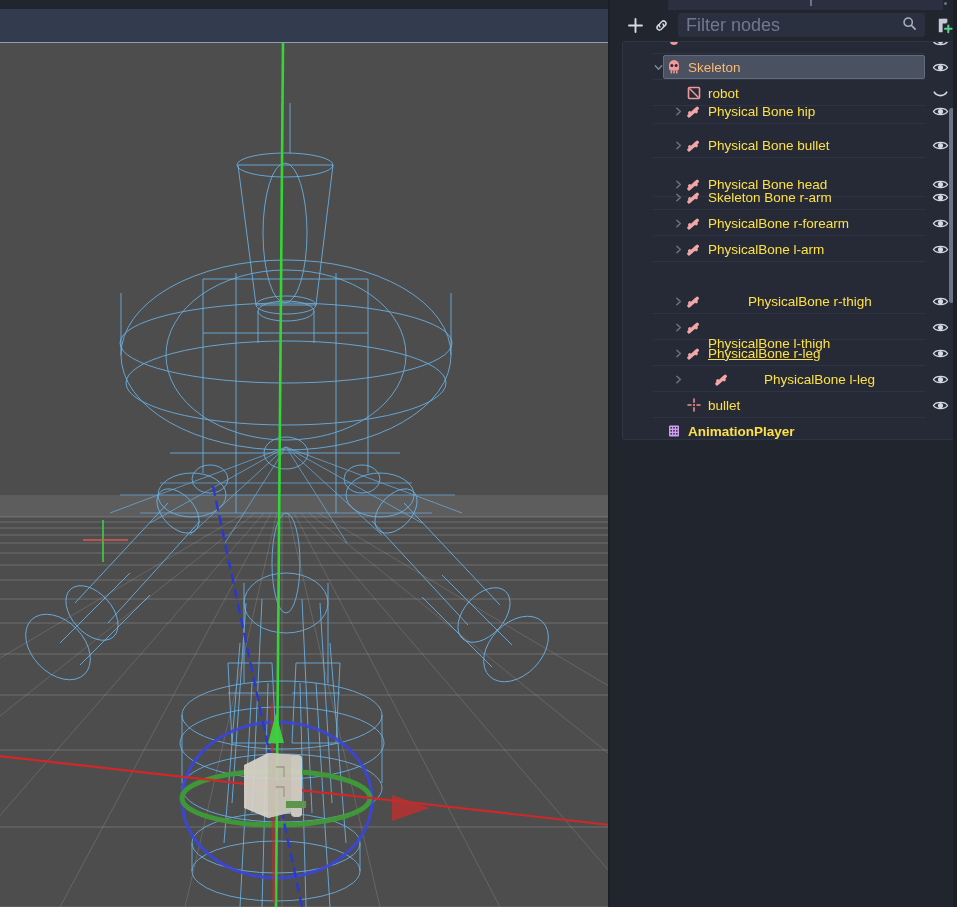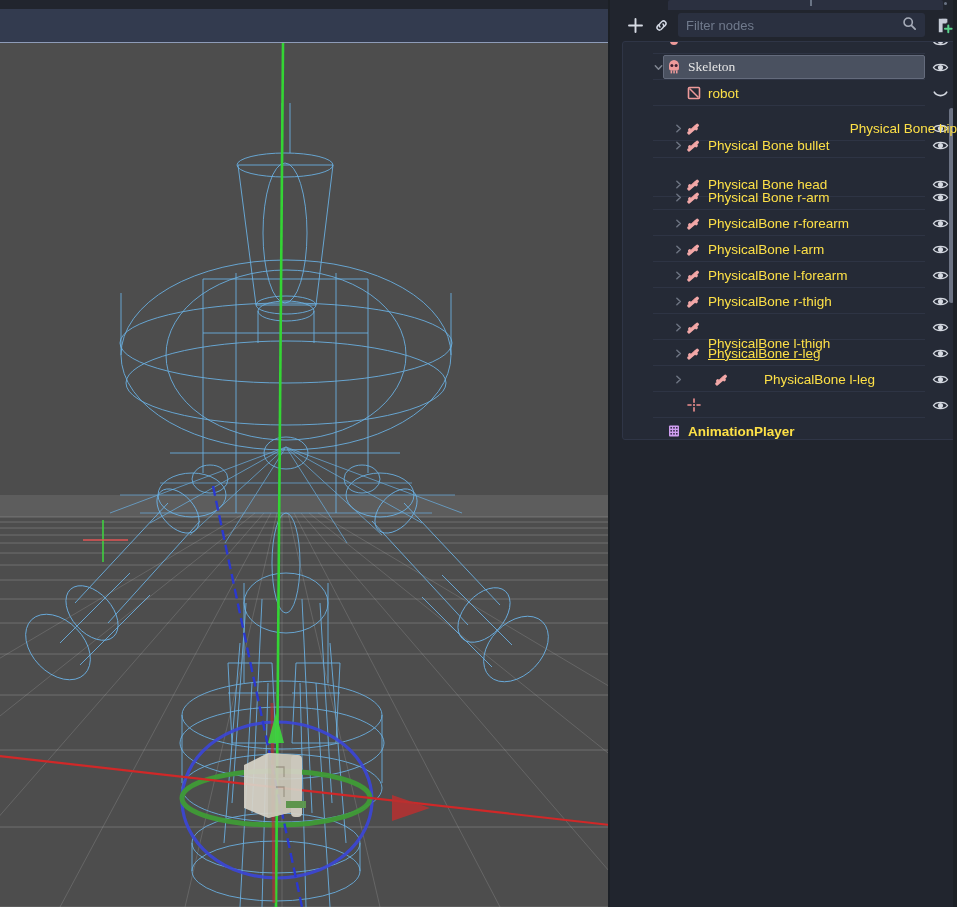--- a/index.html
+++ b/index.html
@@ -28,38 +28,38 @@
   #tabstrip .tab-tick{position:absolute;left:142px;top:0px;width:2px;height:6px;background:#6a7485;}
   #tabstrip .tab-dots{position:absolute;right:10px;top:2px;width:3px;height:3px;
       border-radius:50%;background:#6a7485;}
 
   
   #scene-toolbar{position:absolute;left:12px;top:11px;width:335px;height:28px;display:flex;align-items:center;}
   .tb-btn{width:26px;height:26px;display:flex;align-items:center;justify-content:center;
           border-radius:3px;cursor:pointer;flex:0 0 auto;}
   #filter-box{flex:1 1 auto;height:24px;margin:0 6px 0 4px;background:#2a3040;
               border-radius:3px;display:flex;align-items:center;padding:0 8px;}
-  #filter-text{flex:1 1 auto;color:#707a8c;font-size:13px;}
+  #filter-text{flex:1 1 auto;color:#707a8c;font-size:18px;}
   #filter-search{flex:0 0 auto;opacity:.75;}
 
   
   #scene-tree{position:absolute;left:12px;top:41px;width:334px;height:397px;
               background:#252a36;border:1px solid #2f3546;border-radius:3px;overflow:hidden;}
   #scene-scroll{position:absolute;left:0;top:0;width:334px;height:395px;}
   .node-row{position:relative;height:26px;display:flex;align-items:center;
             padding-left:8px;box-sizing:border-box;cursor:pointer;}
   .node-row .sep{position:absolute;left:30px;right:32px;bottom:0;height:1px;background:#2e3444;}
   .nr-arrow{width:14px;height:14px;flex:0 0 auto;display:flex;align-items:center;
             justify-content:center;opacity:.62;}
   .nr-icon{width:18px;height:18px;flex:0 0 auto;display:flex;align-items:center;
            justify-content:center;margin-right:5px;}
   .nr-label{flex:1 1 auto;white-space:nowrap;overflow:hidden;color:#fde047;}
   .nr-eye{position:absolute;right:8px;top:50%;transform:translateY(-50%);
           width:18px;height:18px;display:flex;align-items:center;justify-content:center;opacity:.92;}
-  .node-row.selected .nr-label{color:#e5e5e5;font-family:Liberation Serif, serif;}
+  .node-row.selected .nr-label{color:#fdba74;}
   .sel-highlight{position:absolute;left:40px;right:32px;top:1px;height:24px;
                  background:#4a5160;border:1px solid #646b7c;border-radius:2px;box-sizing:border-box;}
   #tree-scrollbar{position:absolute;right:3px;top:66px;width:5px;height:195px;
                   background:#6c7384;border-radius:3px;}
   #dock-rightedge{position:absolute;right:0;top:0;width:4px;height:907px;background:#1c2026;}
 </style>
 </head>
 <body>
 
 <div id="root">
@@ -320,21 +320,21 @@
               </svg>
             </span>
             <span class="nr-label" style="position: relative; z-index: 2;">robot</span>
             <span class="nr-eye">
               <svg width="17" height="17" viewBox="0 0 18 18">
                 <path d="M2.4 7.6 C5.2 12.4 12.8 12.4 15.6 7.6" fill="none" stroke="#e3e7ef" stroke-width="1.7" stroke-linecap="round"></path>
               </svg>
             </span>
             <div class="sep"></div>
           </div>
-          <div class="node-row" style="position: absolute; left: 0px; right: 0px; top: 73px; padding-left: 48px; text-align: right;">
+          <div class="node-row" style="position: absolute; left: 0px; right: 0px; top: 56px; padding-left: 48px;">
             <span class="nr-arrow" style="position: relative; z-index: 2;">
               <svg width="11" height="11" viewBox="0 0 12 12">
                 <path d="M4.2 2.5 L8 6 L4.2 9.5" stroke="#9aa2b1" stroke-width="1.6" fill="none" stroke-linecap="round" stroke-linejoin="round"></path>
               </svg>
             </span>
             <span class="nr-icon" style="position: relative; z-index: 2;">
               <svg width="16" height="16" viewBox="0 0 16 16">
                 <g fill="#f2a8a8">
                   <path d="M2.6 11.2 a1.7 1.7 0 1 1 2.4-2.4 L10 4.2 a1.7 1.7 0 1 1 2.4 2.4 l-1 .9 a1.6 1.6 0 1 1-2.3 2.3 L4.2 14 a1.7 1.7 0 1 1-2.4-2.4 z"></path>
                 </g>
@@ -403,21 +403,21 @@
               </svg>
             </span>
             <span class="nr-icon" style="position: relative; z-index: 2;">
               <svg width="16" height="16" viewBox="0 0 16 16">
                 <g fill="#f2a8a8">
                   <path d="M2.6 11.2 a1.7 1.7 0 1 1 2.4-2.4 L10 4.2 a1.7 1.7 0 1 1 2.4 2.4 l-1 .9 a1.6 1.6 0 1 1-2.3 2.3 L4.2 14 a1.7 1.7 0 1 1-2.4-2.4 z"></path>
                 </g>
                 <path d="M4.5 9.8 L9.2 5.2" stroke="#d98787" stroke-width="0.8"></path>
               </svg>
             </span>
-            <span class="nr-label" style="position: relative; z-index: 2;">Physical Bone r-arm</span>
+            <span class="nr-label" style="position: relative; z-index: 2;">Skeleton Bone r-arm</span>
             <span class="nr-eye">
               <svg width="17" height="17" viewBox="0 0 18 18">
                 <path d="M1.6 9 C4 4.6 14 4.6 16.4 9 C14 13.4 4 13.4 1.6 9 Z" fill="none" stroke="#e3e7ef" stroke-width="1.5"></path>
                 <circle cx="9" cy="9" r="2.7" fill="#e3e7ef"></circle>
               </svg>
             </span>
             <div class="sep"></div>
           </div>
           <div class="node-row" style="position: absolute; left: 0px; right: 0px; top: 168px; padding-left: 48px;">
             <span class="nr-arrow" style="position: relative; z-index: 2;">
@@ -458,58 +458,35 @@
             </span>
             <span class="nr-label" style="position: relative; z-index: 2;">PhysicalBone l-arm</span>
             <span class="nr-eye">
               <svg width="17" height="17" viewBox="0 0 18 18">
                 <path d="M1.6 9 C4 4.6 14 4.6 16.4 9 C14 13.4 4 13.4 1.6 9 Z" fill="none" stroke="#e3e7ef" stroke-width="1.5"></path>
                 <circle cx="9" cy="9" r="2.7" fill="#e3e7ef"></circle>
               </svg>
             </span>
             <div class="sep"></div>
           </div>
-          <div class="node-row" style="position: absolute; left: 0px; right: 0px; top: 220px; padding-left: 48px;">
-            <span class="nr-arrow" style="position: relative; z-index: 2;">
-              <svg width="11" height="11" viewBox="0 0 12 12">
-                <path d="M4.2 2.5 L8 6 L4.2 9.5" stroke="#9aa2b1" stroke-width="1.6" fill="none" stroke-linecap="round" stroke-linejoin="round"></path>
-              </svg>
-            </span>
-            <span class="nr-icon" style="position: relative; z-index: 2;">
-              <svg width="16" height="16" viewBox="0 0 16 16">
-                <g fill="#f2a8a8">
-                  <path d="M2.6 11.2 a1.7 1.7 0 1 1 2.4-2.4 L10 4.2 a1.7 1.7 0 1 1 2.4 2.4 l-1 .9 a1.6 1.6 0 1 1-2.3 2.3 L4.2 14 a1.7 1.7 0 1 1-2.4-2.4 z"></path>
-                </g>
-                <path d="M4.5 9.8 L9.2 5.2" stroke="#d98787" stroke-width="0.8"></path>
-              </svg>
-            </span>
-            <span class="nr-label" style="position: relative; z-index: 2;">PhysicalBone l-forearm</span>
-            <span class="nr-eye">
-              <svg width="17" height="17" viewBox="0 0 18 18">
-                <path d="M1.6 9 C4 4.6 14 4.6 16.4 9 C14 13.4 4 13.4 1.6 9 Z" fill="none" stroke="#e3e7ef" stroke-width="1.5"></path>
-                <circle cx="9" cy="9" r="2.7" fill="#e3e7ef"></circle>
-              </svg>
-            </span>
-            <div class="sep"></div>
-          </div>
           <div class="node-row" style="position: absolute; left: 0px; right: 0px; top: 246px; padding-left: 48px;">
             <span class="nr-arrow" style="position: relative; z-index: 2;">
               <svg width="11" height="11" viewBox="0 0 12 12">
                 <path d="M4.2 2.5 L8 6 L4.2 9.5" stroke="#9aa2b1" stroke-width="1.6" fill="none" stroke-linecap="round" stroke-linejoin="round"></path>
               </svg>
             </span>
             <span class="nr-icon" style="position: relative; z-index: 2;">
               <svg width="16" height="16" viewBox="0 0 16 16">
                 <g fill="#f2a8a8">
                   <path d="M2.6 11.2 a1.7 1.7 0 1 1 2.4-2.4 L10 4.2 a1.7 1.7 0 1 1 2.4 2.4 l-1 .9 a1.6 1.6 0 1 1-2.3 2.3 L4.2 14 a1.7 1.7 0 1 1-2.4-2.4 z"></path>
                 </g>
                 <path d="M4.5 9.8 L9.2 5.2" stroke="#d98787" stroke-width="0.8"></path>
               </svg>
             </span>
-            <span class="nr-label" style="position: relative; z-index: 2;">PhysicalBone r-thigh</span>
+            <span class="nr-label" style="position: relative; z-index: 2; margin-left: 40px;">PhysicalBone r-thigh</span>
             <span class="nr-eye">
               <svg width="17" height="17" viewBox="0 0 18 18">
                 <path d="M1.6 9 C4 4.6 14 4.6 16.4 9 C14 13.4 4 13.4 1.6 9 Z" fill="none" stroke="#e3e7ef" stroke-width="1.5"></path>
                 <circle cx="9" cy="9" r="2.7" fill="#e3e7ef"></circle>
               </svg>
             </span>
             <div class="sep"></div>
           </div>
           <div class="node-row" style="position: absolute; left: 0px; right: 0px; top: 272px; padding-left: 48px;">
             <span class="nr-arrow" style="position: relative; z-index: 2;">
@@ -586,20 +563,21 @@
               <svg width="16" height="16" viewBox="0 0 16 16">
                 <g stroke="#ef8f8f" stroke-width="1.6" stroke-linecap="round">
                   <line x1="2" y1="8" x2="5" y2="8"></line>
                   <line x1="11" y1="8" x2="14" y2="8"></line>
                   <line x1="8" y1="2" x2="8" y2="5.2"></line>
                   <line x1="8" y1="10.8" x2="8" y2="14"></line>
                 </g>
                 <circle cx="8" cy="8" r="1.1" fill="#ef8f8f"></circle>
               </svg>
             </span>
+            <span class="nr-label" style="position: relative; z-index: 2;">bullet</span>
             <span class="nr-eye">
               <svg width="17" height="17" viewBox="0 0 18 18">
                 <path d="M1.6 9 C4 4.6 14 4.6 16.4 9 C14 13.4 4 13.4 1.6 9 Z" fill="none" stroke="#e3e7ef" stroke-width="1.5"></path>
                 <circle cx="9" cy="9" r="2.7" fill="#e3e7ef"></circle>
               </svg>
             </span>
             <div class="sep"></div>
           </div>
           <div class="node-row" style="position: absolute; left: 0px; right: 0px; top: 376px; padding-left: 28px; font-weight: bold;">
             <span class="nr-arrow" style="position: relative; z-index: 2;"></span>

